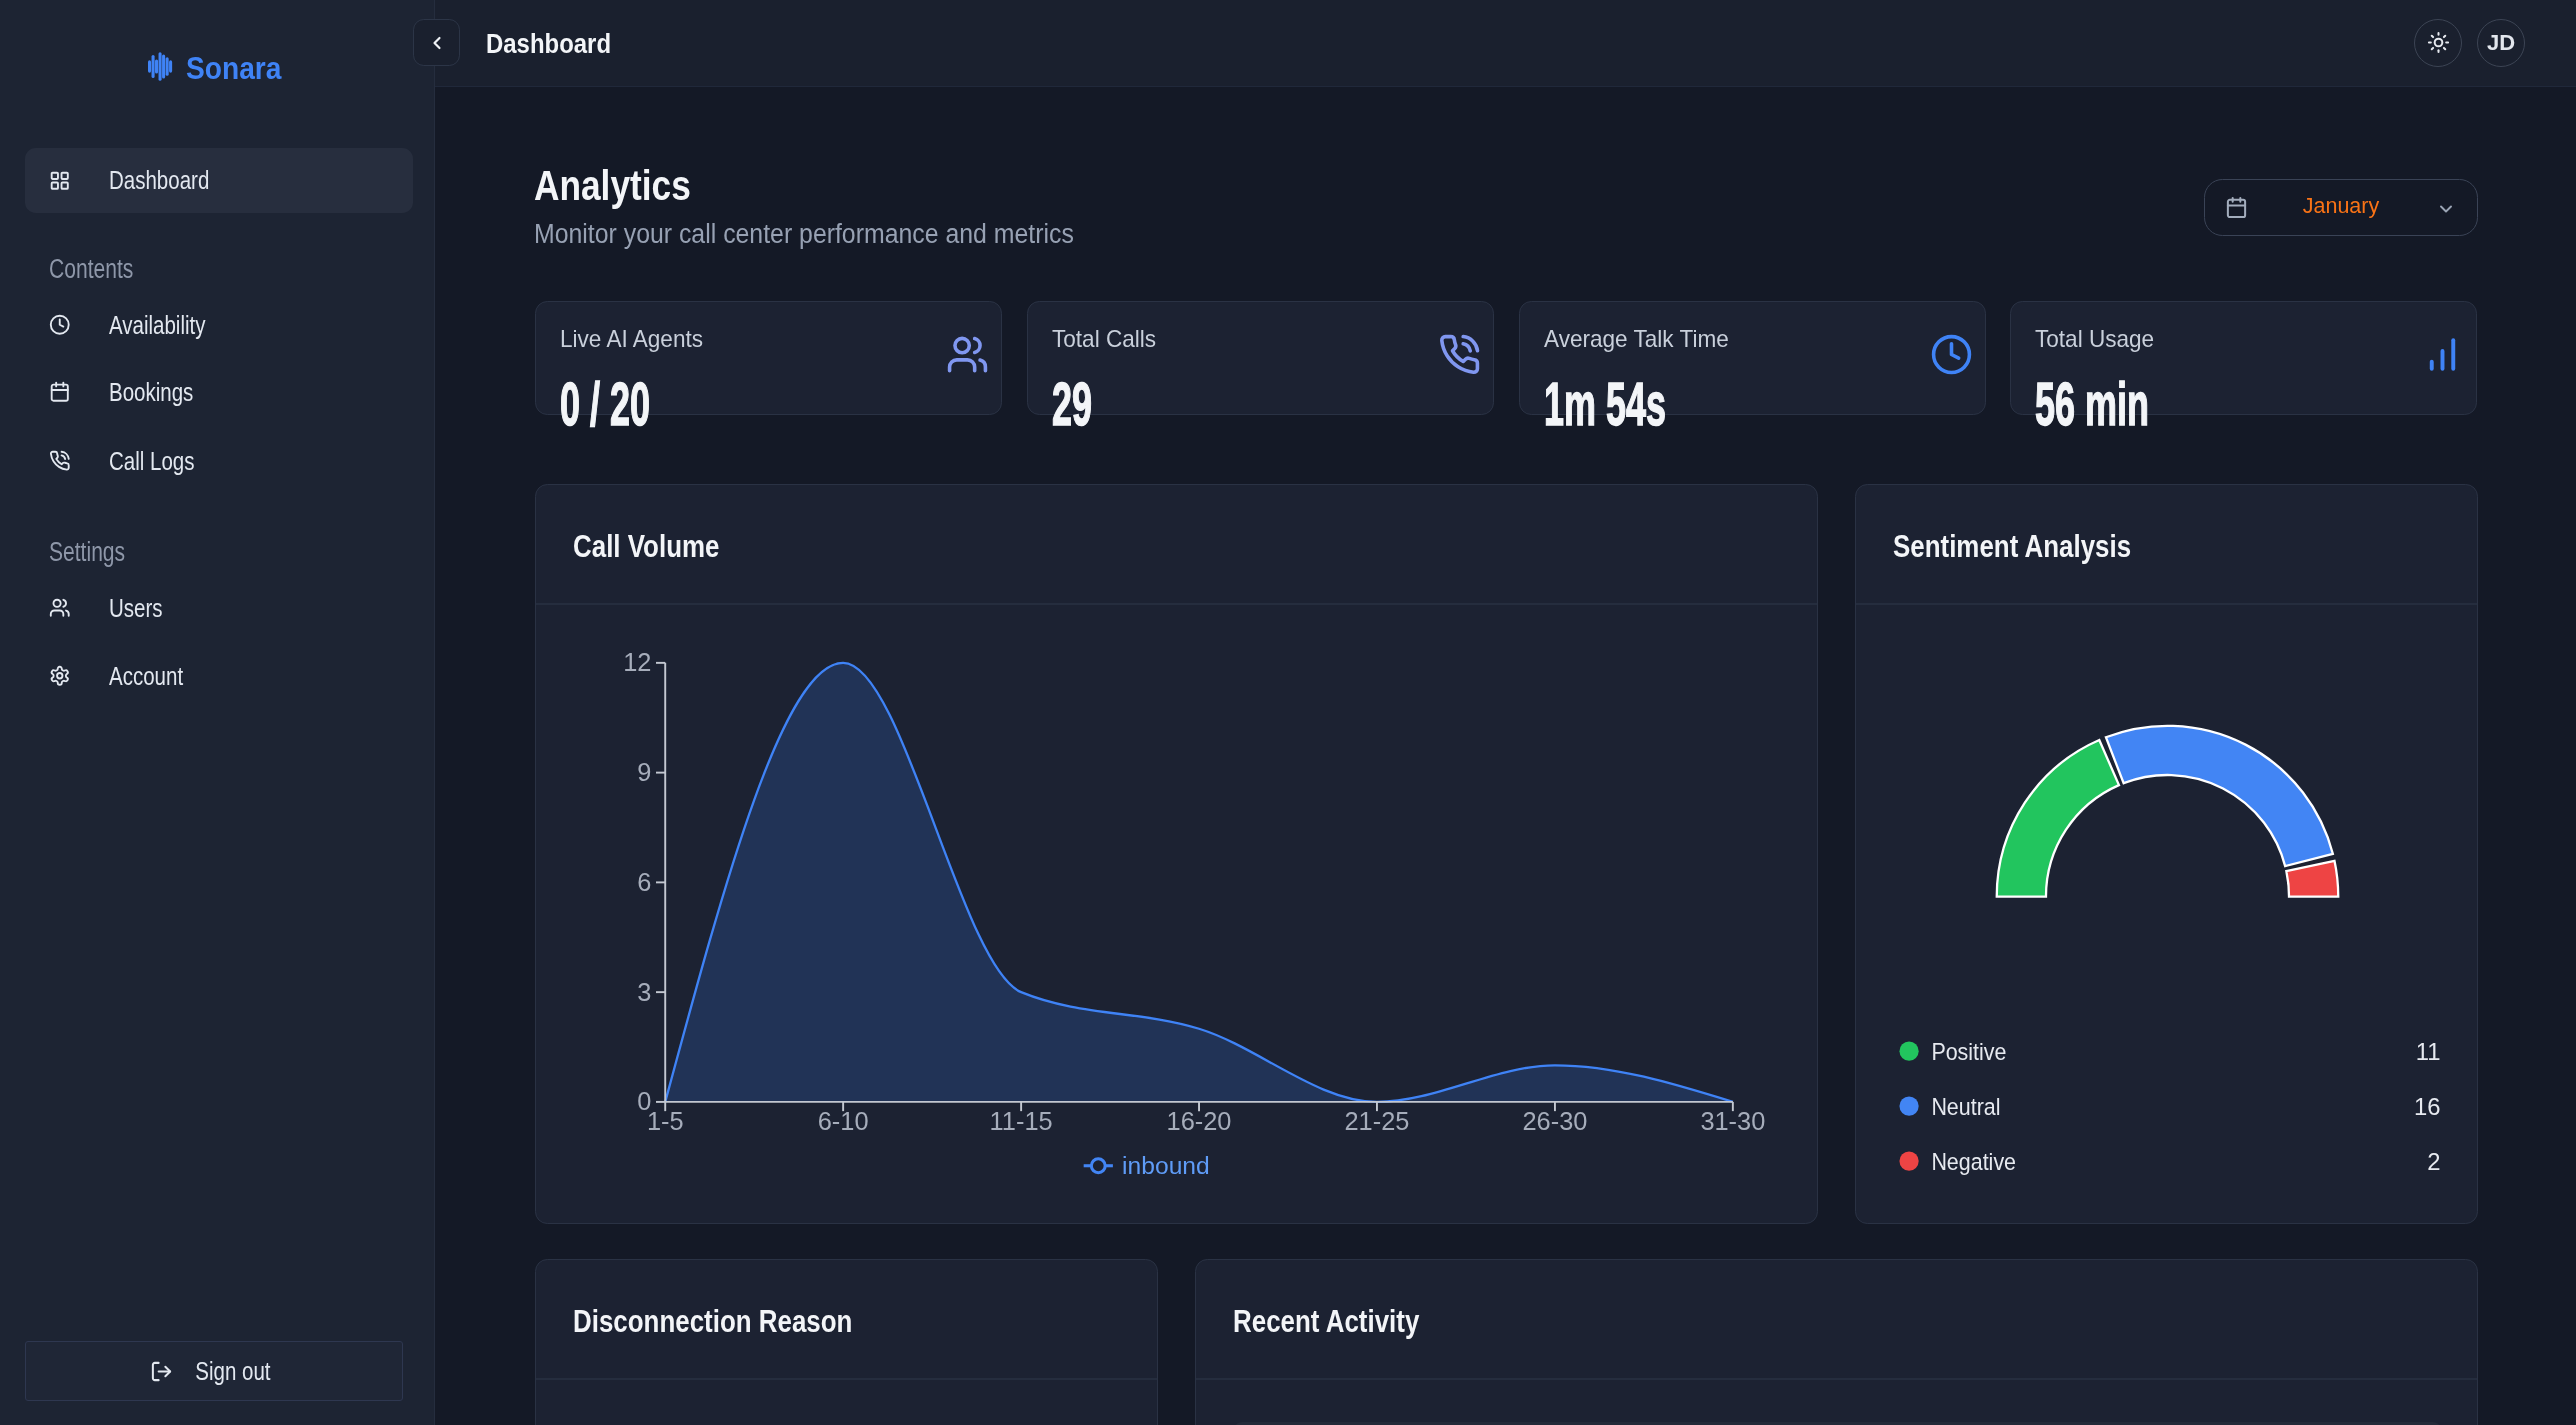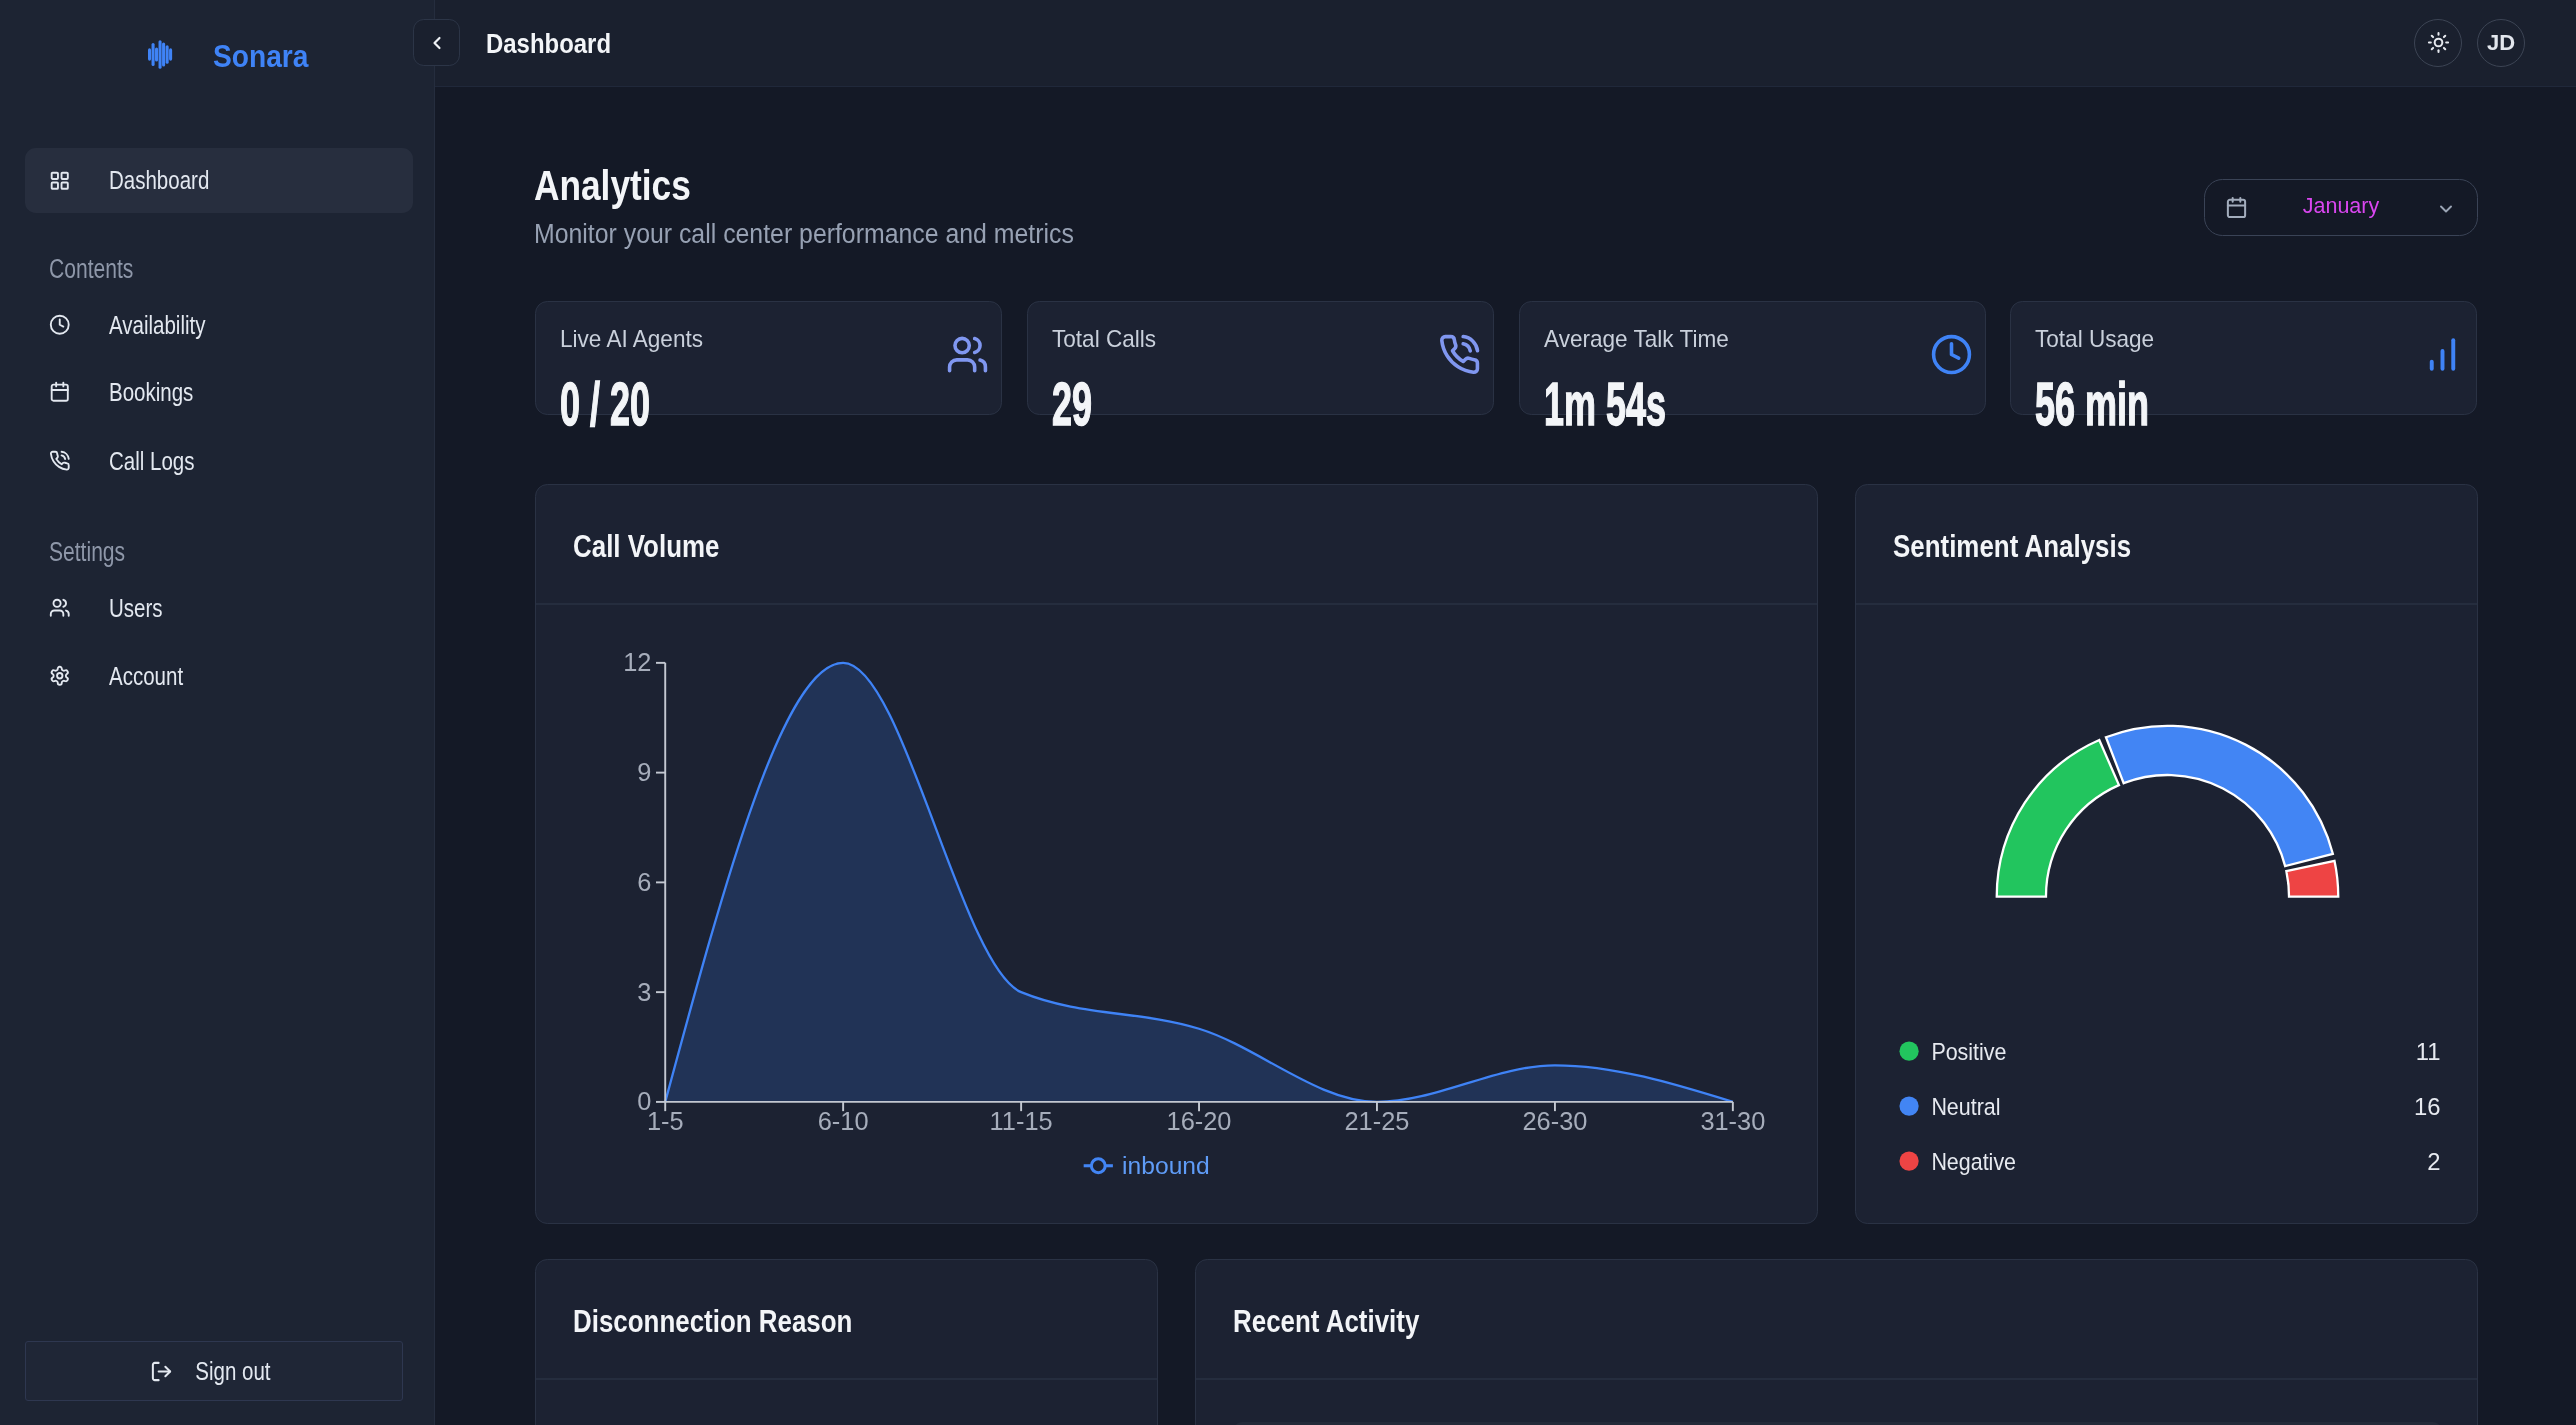--- a/index.html
+++ b/index.html
@@ -1,34 +1,34 @@
 <!DOCTYPE html>
 <html style="font-size:12.3px"><head><meta charset="utf-8"><style>
 *{margin:0;padding:0;box-sizing:border-box;}
 html,body{width:2576px;height:1426px;background:#141926;font-family:"Liberation Sans",sans-serif;}
 #app{position:relative;width:2576px;height:1426px;overflow:hidden;background:#141926;}
 #side{position:absolute;left:0;top:0;width:435px;height:1426px;background:#1d2433;border-right:1.5px solid #252d3e;}
-#logo{position:absolute;left:148px;top:36px;display:flex;align-items:center;gap:27px;}
+#logo{position:absolute;left:148px;top:48px;display:flex;align-items:center;}
 #logo b{font-size:32px;color:#3f83f6;margin-left:13px;transform:scaleX(.88);transform-origin:left center;position:relative;top:1.5px;}
 #navactive{position:absolute;left:25px;top:148px;width:388px;height:65px;background:#272e3e;border-radius:10.8px;display:flex;align-items:center;padding-left:24px;}
 #navactive span{color:#e3e8f0;font-size:25px;margin-left:38px;transform:scaleX(.82);transform-origin:left center;}
 .sect{position:absolute;left:49px;color:#8e97a9;font-size:27px;transform:scaleX(.78);transform-origin:left top;}
 .nrow{position:absolute;left:49px;width:354px;height:60px;display:flex;align-items:center;}
 .nrow span{color:#e3e8f0;font-size:25px;margin-left:38px;transform:scaleX(.82);transform-origin:left center;}
 #signout{position:absolute;left:25px;top:1341px;width:378px;height:60px;border:1.5px solid #2e3750;background:#1f2636;border-radius:3px;display:flex;align-items:center;justify-content:center;}
 #signout span{color:#e3e8f0;font-size:25px;margin-left:14px;transform:scaleX(.82);}
 #topbar{position:absolute;left:435px;top:0;width:2141px;height:87px;background:#1a202e;border-bottom:1.5px solid #20283a;}
 #backbtn{position:absolute;left:413px;top:19px;width:47px;height:47px;border-radius:10.8px;border:1.5px solid #2c3547;background:#1a202e;display:flex;align-items:center;justify-content:center;z-index:5;}
 #pagetitle{position:absolute;left:486px;top:0;height:87px;display:flex;align-items:center;color:#f3f5f8;font-size:28.5px;font-weight:bold;}
 #pagetitle span{transform:scaleX(.84);transform-origin:left center;}
 .circbtn{position:absolute;top:18.5px;width:48px;height:48px;border-radius:50%;border:1.5px solid #3c4454;display:flex;align-items:center;justify-content:center;color:#e2e6ed;font-size:22px;font-weight:400;}
 #h1{position:absolute;left:534px;top:164px;font-size:43px;font-weight:bold;color:#f3f5f8;line-height:1;transform:scaleX(.82);transform-origin:left top;}
 #sub{position:absolute;left:534px;top:221px;font-size:27px;color:#97a1b3;line-height:1;transform:scaleX(.92);transform-origin:left top;}
 #monthsel{position:absolute;left:2204px;top:179px;width:274px;height:57px;border:1.5px solid #3a4356;border-radius:18.5px;display:flex;align-items:center;}
-#monthsel .jan{position:absolute;left:0;right:0;top:16px;text-align:center;color:#d946ef;font-size:21.5px;line-height:1;}
+#monthsel .jan{position:absolute;left:0;right:0;top:16px;text-align:center;color:#f97316;font-size:21.5px;line-height:1;}
 #monthsel svg.cal{position:absolute;left:20px;top:16px;}
 #monthsel svg.chev{position:absolute;right:21.5px;top:18.5px;}
 .card{position:absolute;background:#1c2232;border:1.5px solid #2a3244;border-radius:12.3px;}
 .stat{top:301px;width:467px;height:114px;}
 .stat .lbl{position:absolute;left:24px;top:25px;font-size:24px;color:#c9d0db;line-height:1;transform:scaleX(.94);transform-origin:left top;white-space:nowrap;}
 .stat .val{position:absolute;left:24px;top:372px;font-size:62px;font-weight:bold;color:#f3f5f8;line-height:1;-webkit-text-stroke:1.5px #f3f5f8;transform:scaleX(.58);transform-origin:left top;white-space:nowrap;}
 .stat svg{position:absolute;right:12.3px;top:31px;}
 .bigcard .ttl{position:absolute;left:37px;top:501px;font-size:32px;font-weight:bold;color:#f3f5f8;line-height:1;transform:scaleX(.81);transform-origin:left top;white-space:nowrap;}
 .bigcard .hdiv{position:absolute;left:0;right:0;top:118px;height:1.5px;background:#252d3e;}
 </style></head><body>

